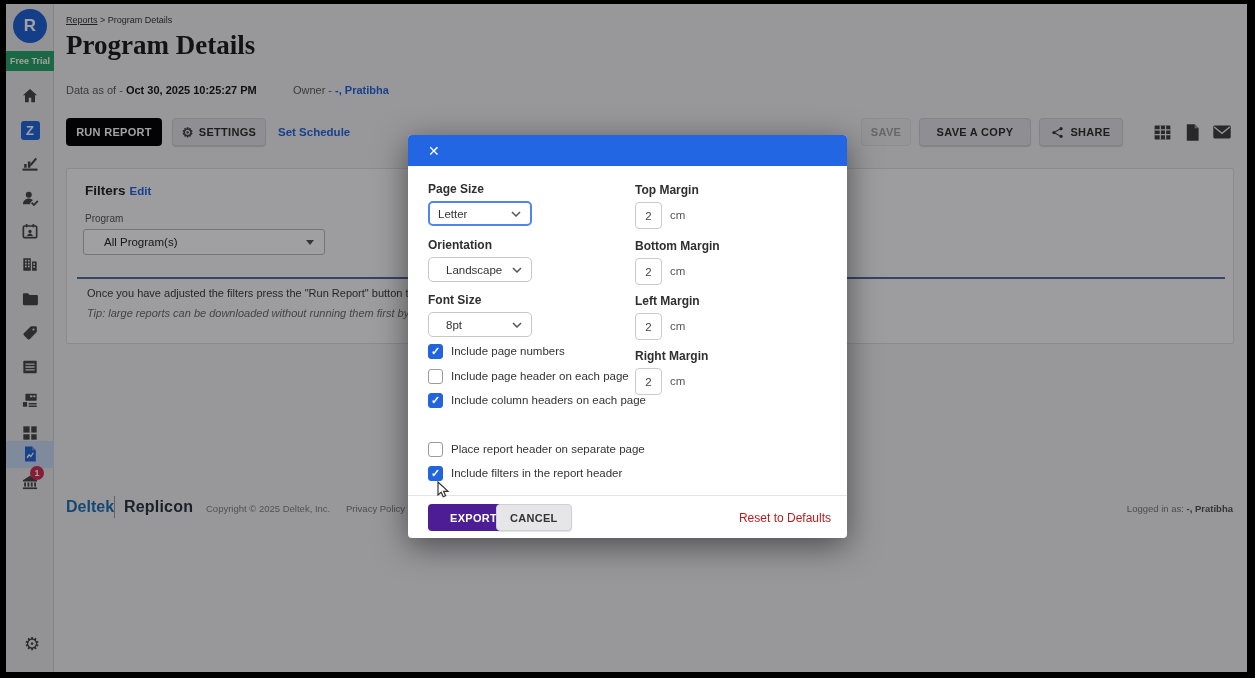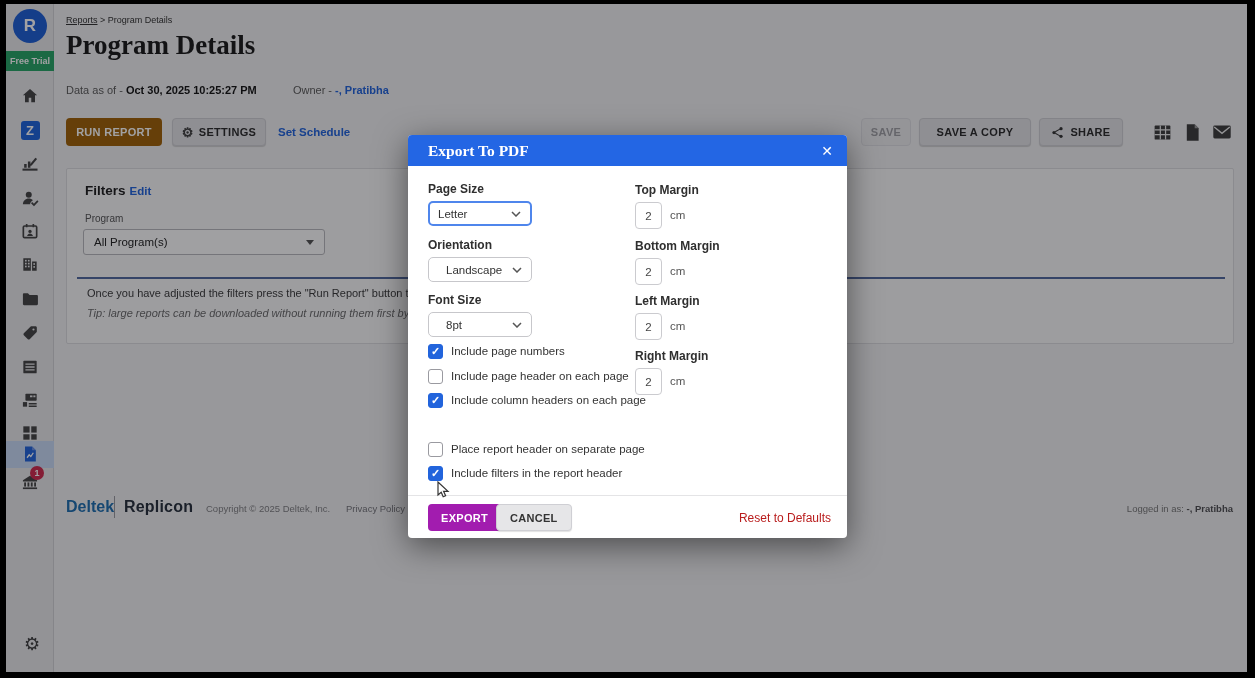--- a/index.html
+++ b/index.html
@@ -25,40 +25,40 @@
   .breadcrumb a { color:#333; text-decoration:underline; cursor:pointer; }
   .page-title { position:absolute; left:60px; top:26px; font-family:"Liberation Serif", serif; font-weight:600;
                 font-size:27px; color:#1b1b1b; }
   .meta { position:absolute; left:60px; top:80px; font-size:11px; color:#5a5a5a; }
   .meta b { color:#141414; }
   .meta .owner-val { color:#2264dc; font-weight:bold; }
 
   
   .btn { display:inline-flex; align-items:center; justify-content:center; height:28px; border-radius:4px;
          font-size:11px; font-weight:bold; letter-spacing:.3px; cursor:pointer; border:1px solid transparent; }
-  .btn-blue { background:#a16207; color:#fff; }
+  .btn-blue { background:#000000; color:#fff; }
   .btn-gray { background:#e3e3e6; color:#2b2b2b; border:1px solid #cfcfd4; box-shadow:0 1px 1px rgba(0,0,0,.15); }
   .btn-disabled { background:#ececee; color:#9f9fa4; border:1px solid #dedee2; box-shadow:none; }
   .run-report { position:absolute; left:60px; top:114px; width:96px; }
   .settings-btn { position:absolute; left:166px; top:114px; width:94px; gap:5px; }
   .set-schedule { position:absolute; left:272px; top:114px; height:28px; display:flex; align-items:center;
                   color:#2264dc; font-size:11.5px; font-weight:bold; cursor:pointer; }
   .right-tools { position:absolute; right:14px; top:114px; height:28px; display:flex; align-items:center; gap:8px; }
   .icon-btn { width:22px; height:22px; display:flex; align-items:center; justify-content:center; cursor:pointer; }
 
   
   .panel { position:absolute; left:60px; top:164px; width:1168px; height:176px; background:#f8f8f9;
            border:1px solid #dcdcdf; border-radius:2px; }
   .filters-row { position:absolute; left:18px; top:14px; display:flex; align-items:baseline; gap:4px; }
   .filters-title { font-size:13.5px; font-weight:bold; color:#1d1d1d; }
   .edit-link { font-size:11.5px; font-weight:bold; color:#2264dc; cursor:pointer; }
   .prog-label { position:absolute; left:18px; top:44px; font-size:10px; color:#555; }
   .prog-select { position:absolute; left:16px; top:60px; width:242px; height:26px; background:#fdfdfd;
                  border:1px solid #b9b9bd; border-radius:3px; display:flex; align-items:center;
-                 padding:0 10px; font-size:11.5px; color:#222; cursor:pointer; }
+                 padding:0 20px; font-size:11.5px; color:#222; cursor:pointer; }
   .prog-caret { position:absolute; right:10px; width:0; height:0; border-left:4.5px solid transparent;
                 border-right:4.5px solid transparent; border-top:5px solid #555; }
   .panel-divider { position:absolute; left:10px; right:8px; top:108px; border-top:2px solid #51699e; }
   .panel-msg { position:absolute; left:20px; top:118px; font-size:11px; color:#3a3a3a; white-space:nowrap; }
   .panel-tip { position:absolute; left:20px; top:138px; font-size:11px; font-style:italic; color:#6a6a6a; white-space:nowrap; }
 
   
   .ftr-deltek { position:absolute; left:60px; top:494px; font-size:16px; font-weight:bold; color:#1f6fb0; }
   .ftr-sep { position:absolute; left:108px; top:492px; width:1px; height:22px; background:#9a9aa0; }
   .ftr-replicon { position:absolute; left:118px; top:494px; font-size:16px; font-weight:bold; color:#27303c; letter-spacing:.2px; }
@@ -83,21 +83,21 @@
   .select-box .chev { position:absolute; right:9px; }
   .margin-input { position:absolute; width:27px; height:27px; border:1px solid #cbcbcf; border-radius:4px; text-align:center;
                   font-size:11.5px; color:#444; font-family:"Liberation Sans", sans-serif; background:#fff; }
   .unit { position:absolute; font-size:11.5px; color:#555; }
   .cb-row { position:absolute; left:20px; display:flex; align-items:center; gap:8px; cursor:pointer; height:16px; }
   .cb { width:15px; height:15px; border:1px solid #9a9aa0; border-radius:3px; background:#fff; position:relative; flex:0 0 15px; }
   .cb.checked { background:#2264dc; border-color:#2264dc; }
   .cb.checked::after { content:"✓"; position:absolute; left:2px; top:0px; color:#fff; font-size:11px; font-weight:bold; }
   .cb-label { font-size:11.5px; color:#333; white-space:nowrap; }
   .modal-foot { position:absolute; left:0; right:0; top:360px; border-top:1px solid #e4e4e6; height:43px; }
-  .export-btn { position:absolute; left:20px; top:8px; height:27px; padding:0 13px; background:#a21caf; color:#fff;
+  .export-btn { position:absolute; left:20px; top:8px; height:27px; padding:0 22px; background:#4c1d95; color:#fff;
                 border-radius:4px; font-size:11px; font-weight:bold; letter-spacing:.3px; display:inline-flex;
                 align-items:center; cursor:pointer; }
   .cancel-btn { position:absolute; left:88px; top:8px; height:27px; padding:0 13px; background:#e6e6e8; color:#333;
                 border:1px solid #cfcfd4; border-radius:4px; font-size:11px; font-weight:bold; letter-spacing:.3px;
                 display:inline-flex; align-items:center; cursor:pointer; box-shadow:0 1px 1px rgba(0,0,0,.12); }
   .reset-link { position:absolute; right:16px; top:8px; height:27px; display:flex; align-items:center;
                 color:#b91c1c; font-size:12px; cursor:pointer; }
   .cursor { position:absolute; left:431px; top:477px; z-index:70; }
 </style>
 </head>
@@ -314,21 +314,20 @@
   <div class="ftr-copy">Copyright © 2025 Deltek, Inc.</div>
   <div class="ftr-privacy">Privacy Policy</div>
   <div class="ftr-logged">
     <span>Logged in as: </span><b>-, Pratibha</b>
   </div>
 
   <div class="overlay"></div>
 
   <div class="modal">
     <div class="modal-head">
-      <span class="modal-title">Export To PDF</span>
       <span class="modal-close">✕</span>
     </div>
 
     <div class="fld-label" style="left:20px;top:47px">Page Size</div>
     <div class="select-box focused" style="left:20px;top:66px">
       <span>Letter</span>
       <svg class="chev" width="10" height="6" viewBox="0 0 10 6">
           <path d="M1 1l4 4 4-4" stroke="#555" stroke-width="1.5" fill="none"></path>
         </svg>
     </div>

